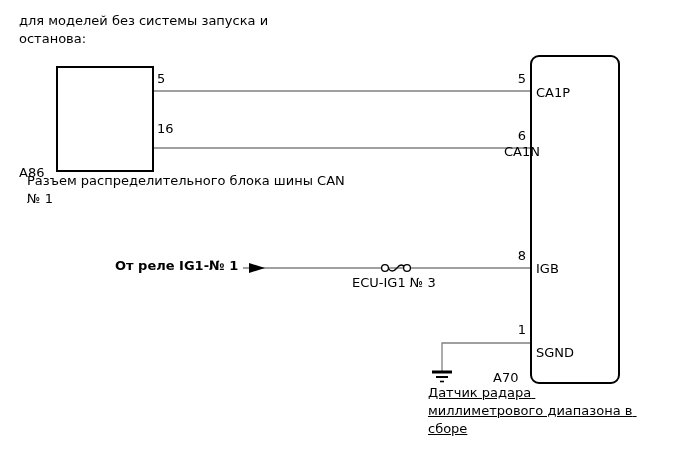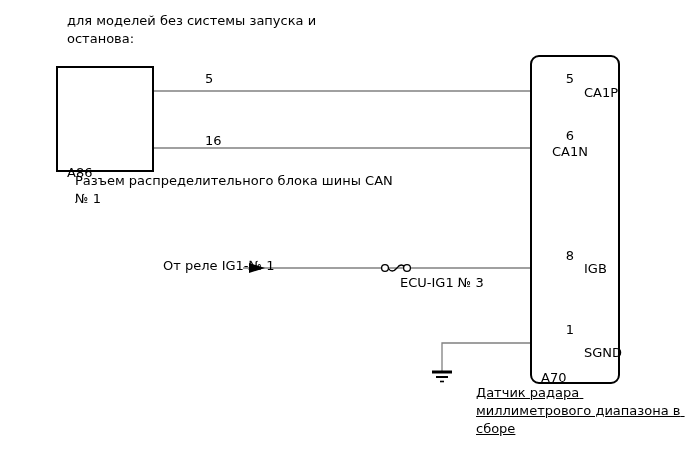--- a/index.html
+++ b/index.html
@@ -14,21 +14,20 @@
     background: #ffffff;
     font-family: "DejaVu Sans", "Liberation Sans", sans-serif;
     font-size: 13px;
     color: #000000;
     overflow: hidden;
   }
   .txt {
     position: absolute;
     line-height: 18px;
     white-space: pre-wrap;
-    margin-left: 48px;
   }
   .nowrap { white-space: nowrap; }
   .box {
     position: absolute;
     border: 2px solid #000000;
     background: #ffffff;
     box-sizing: border-box;
   }
   .box-a86 {
     left: 56px; top: 66px;
@@ -42,21 +41,21 @@
   .pin-num { text-align: left; }
   .pin-num-r {
     text-align: right;
     width: 36px;
   }
   .note { left: 19px; top: 12px; width: 250px; }
   .a86-id { left: 19px; top: 164px; }
   .a86-label { left: 27px; top: 172px; width: 332px; }
   .a70-id { left: 493px; top: 369px; }
   .a70-label { left: 428px; top: 384px; width: 206px; text-decoration: underline; }
-  .relay-label { left: 115px; top: 257px; }
+  .relay-label { left: 115px; top: 257px; font-weight: bold; }
   .fuse-label { left: 352px; top: 274px; }
   svg.wires {
     position: absolute;
     left: 0; top: 0;
     pointer-events: none;
   }
 </style>
 </head>
 <body>
 
@@ -84,21 +83,21 @@
       <line x1="432" y1="372" x2="452" y2="372" stroke-width="3"></line>
       <line x1="436" y1="377" x2="448" y2="377" stroke-width="2"></line>
       <line x1="440" y1="381.5" x2="444" y2="381.5" stroke-width="1.6"></line>
     </g>
   </svg>
 
   <div class="txt note">для моделей без системы запуска и останова:</div>
 
   <div class="box box-a86"></div>
   <div class="txt pin-num nowrap" style="left:157px; top:70px;">5</div>
-  <div class="txt pin-num nowrap" style="left:157px; top:132px;">16</div>
+  <div class="txt pin-num nowrap" style="left:157px; top:120px;">16</div>
   <div class="txt a86-id nowrap">A86</div>
   <div class="txt a86-label">Разъем распределительного блока шины CAN № 1</div>
 
   <div class="box box-a70"></div>
 
   <div class="txt pin-num-r nowrap" style="left:490px; top:70px;">5</div>
   <div class="txt pin-num-r nowrap" style="left:490px; top:127px;">6</div>
   <div class="txt pin-num-r nowrap" style="left:490px; top:247px;">8</div>
   <div class="txt pin-num-r nowrap" style="left:490px; top:321px;">1</div>
 

